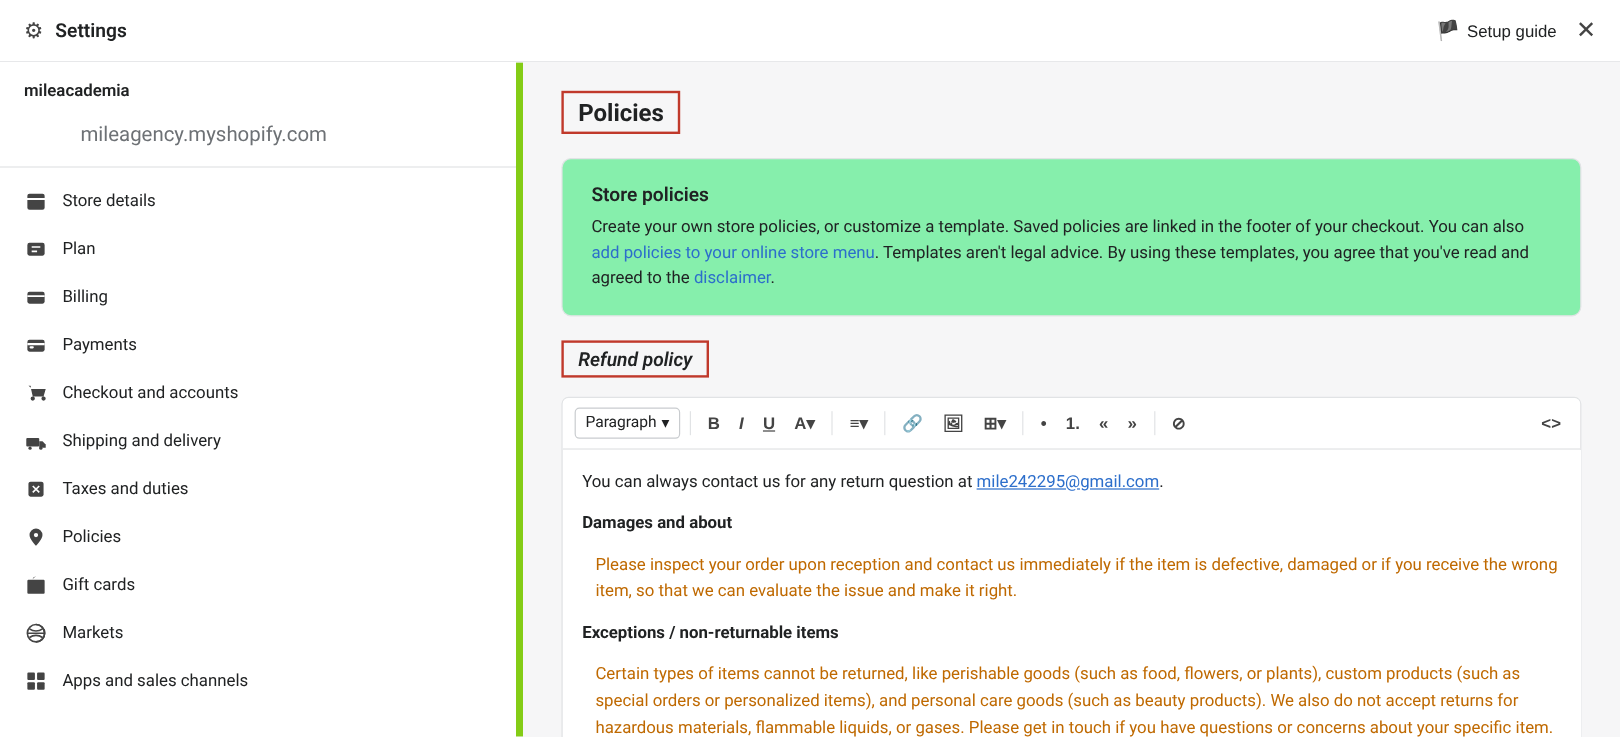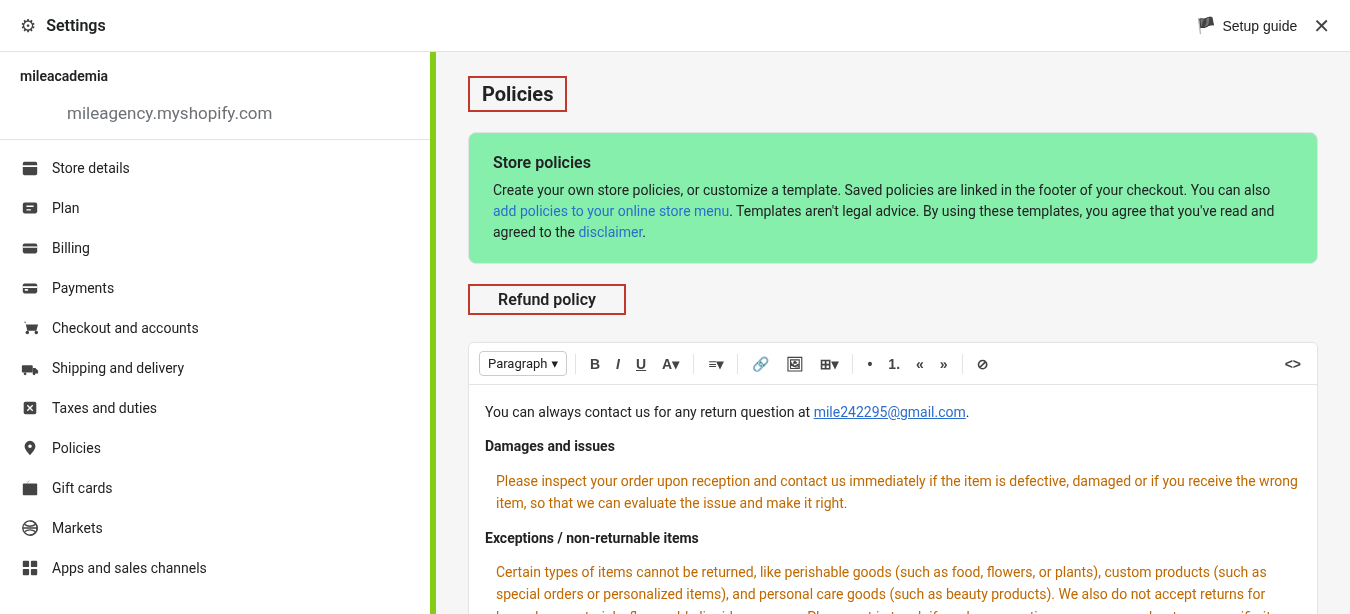--- a/index.html
+++ b/index.html
@@ -40,21 +40,21 @@
     
     .card { background: #86efac; border-radius: 8px; border: 1px solid #e1e3e5; margin-bottom: 20px; }
     .card-body { padding: 20px 24px; }
 
     .store-policies-title { font-size: 16px; font-weight: 600; margin-bottom: 8px; }
     .store-policies-desc { font-size: 14px; color: #202223; line-height: 1.5; }
     .store-policies-desc a { color: #2c6ecb; text-decoration: none; }
 
     
     .refund-section { margin-top: 20px; }
-    .refund-policy-title { display: inline-block; font-size: 16px; font-weight: 600; border: 2px solid #c0392b; padding: 4px 28px; margin-bottom: 27px; cursor: pointer; }
+    .refund-policy-title { display: inline-block; font-size: 16px; font-weight: 600; border: 2px solid #c0392b; padding: 4px 12px; margin-bottom: 16px; cursor: pointer; font-style: italic; }
 
     
     .editor-container { border: 1px solid #e1e3e5; border-radius: 6px; overflow: hidden; }
     .editor-toolbar { display: flex; align-items: center; gap: 4px; padding: 8px 10px; border-bottom: 1px solid #e1e3e5; background: #fff; flex-wrap: wrap; }
     .toolbar-select { border: 1px solid #c9cccf; border-radius: 4px; padding: 4px 8px; font-size: 13px; cursor: pointer; background: #fff; display: flex; gap: 4px; }
     .toolbar-divider { width: 1px; height: 20px; background: #e1e3e5; margin: 0 4px; }
     .toolbar-btn { background: none; border: none; cursor: pointer; padding: 4px 6px; border-radius: 3px; font-size: 14px; color: #444; font-weight: 600; display: flex; align-items: center; }
     .toolbar-right { margin-left: auto; }
 
     .editor-content { padding: 16px; min-height: 200px; background: #fff; font-size: 14px; line-height: 1.6; overflow-y: auto; max-height: 260px; }
@@ -298,21 +298,21 @@
               </button>
             <button class="toolbar-btn toolbar-right">
                 <span>&lt;&gt;</span>
               </button>
           </div>
 
           <div class="editor-content">
             <p>
               <span>You can always contact us for any return question at </span><a href="#">mile242295@gmail.com</a><span>.</span>
             </p>
-            <p><strong>Damages and issues</strong></p>
+            <p><strong>Damages and about</strong></p>
             <p class="orange-text" style="color: rgb(191, 105, 0);">Please inspect your order upon reception and contact us immediately if the item is defective, damaged or if you receive the wrong item, so that we can evaluate the issue and make it right.</p>
             <p><strong>Exceptions / non-returnable items</strong></p>
             <p class="orange-text" style="color: rgb(191, 105, 0);">Certain types of items cannot be returned, like perishable goods (such as food, flowers, or plants), custom products (such as special orders or personalized items), and personal care goods (such as beauty products). We also do not accept returns for hazardous materials, flammable liquids, or gases. Please get in touch if you have questions or concerns about your specific item.</p>
           </div>
         </div>
       </div>
 
     </div>
   </div>
 </div>

